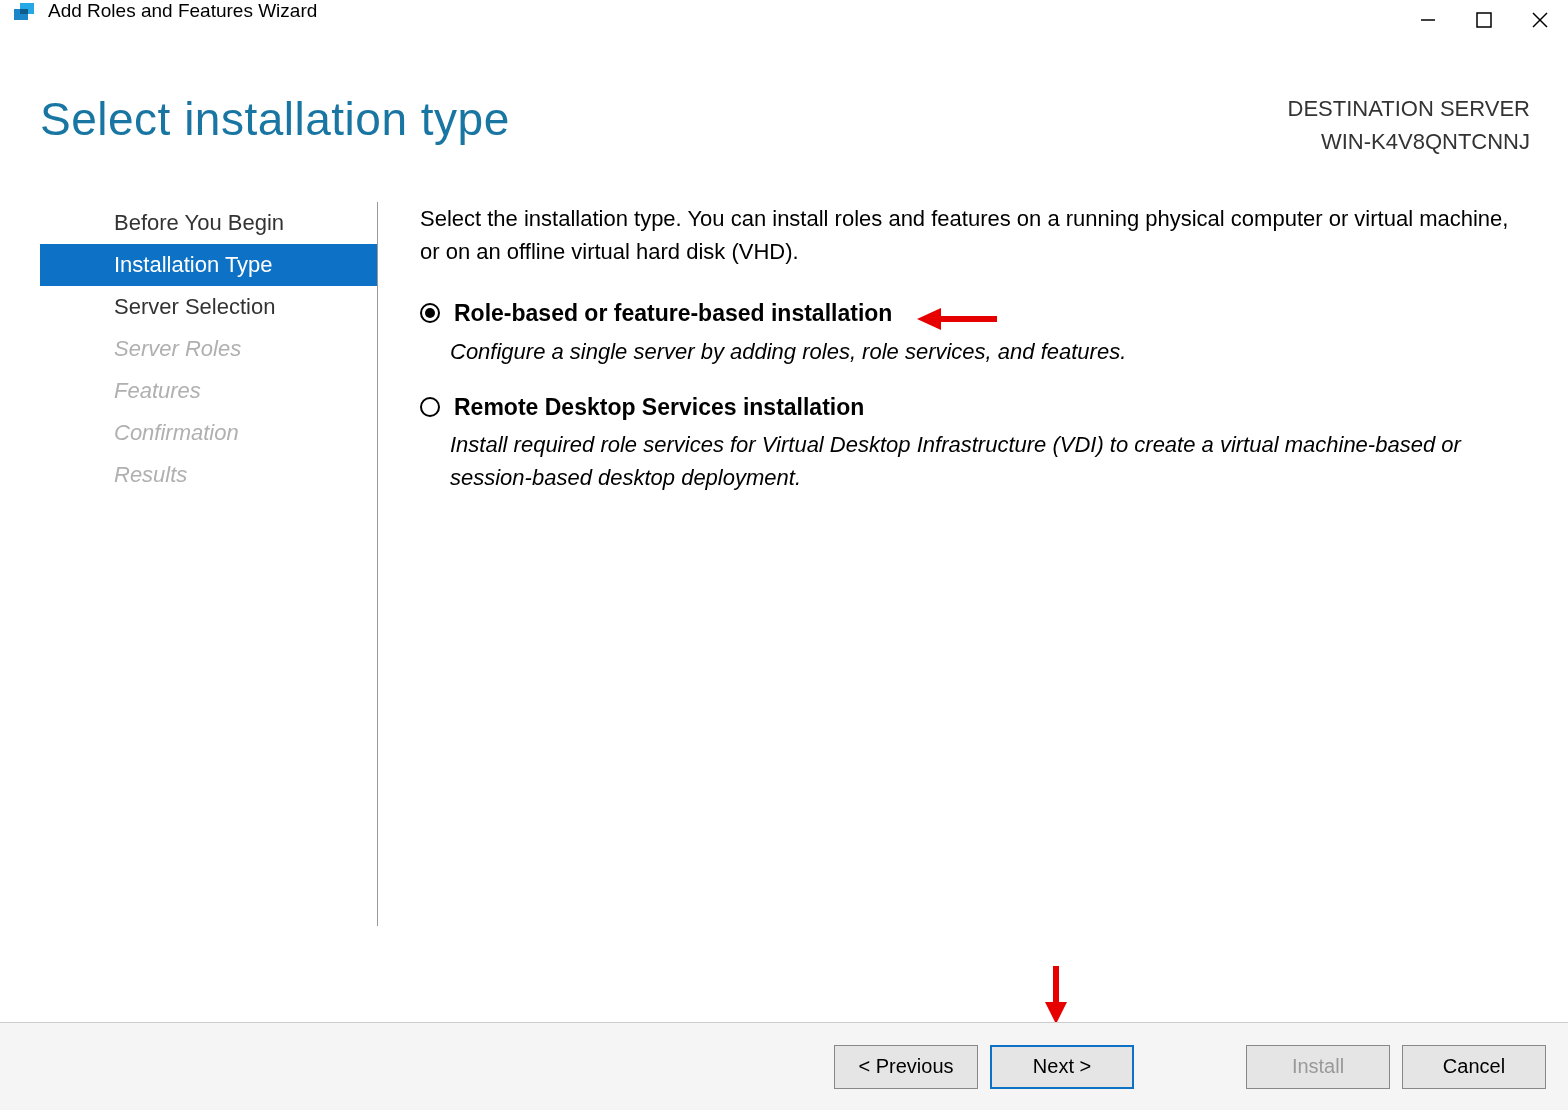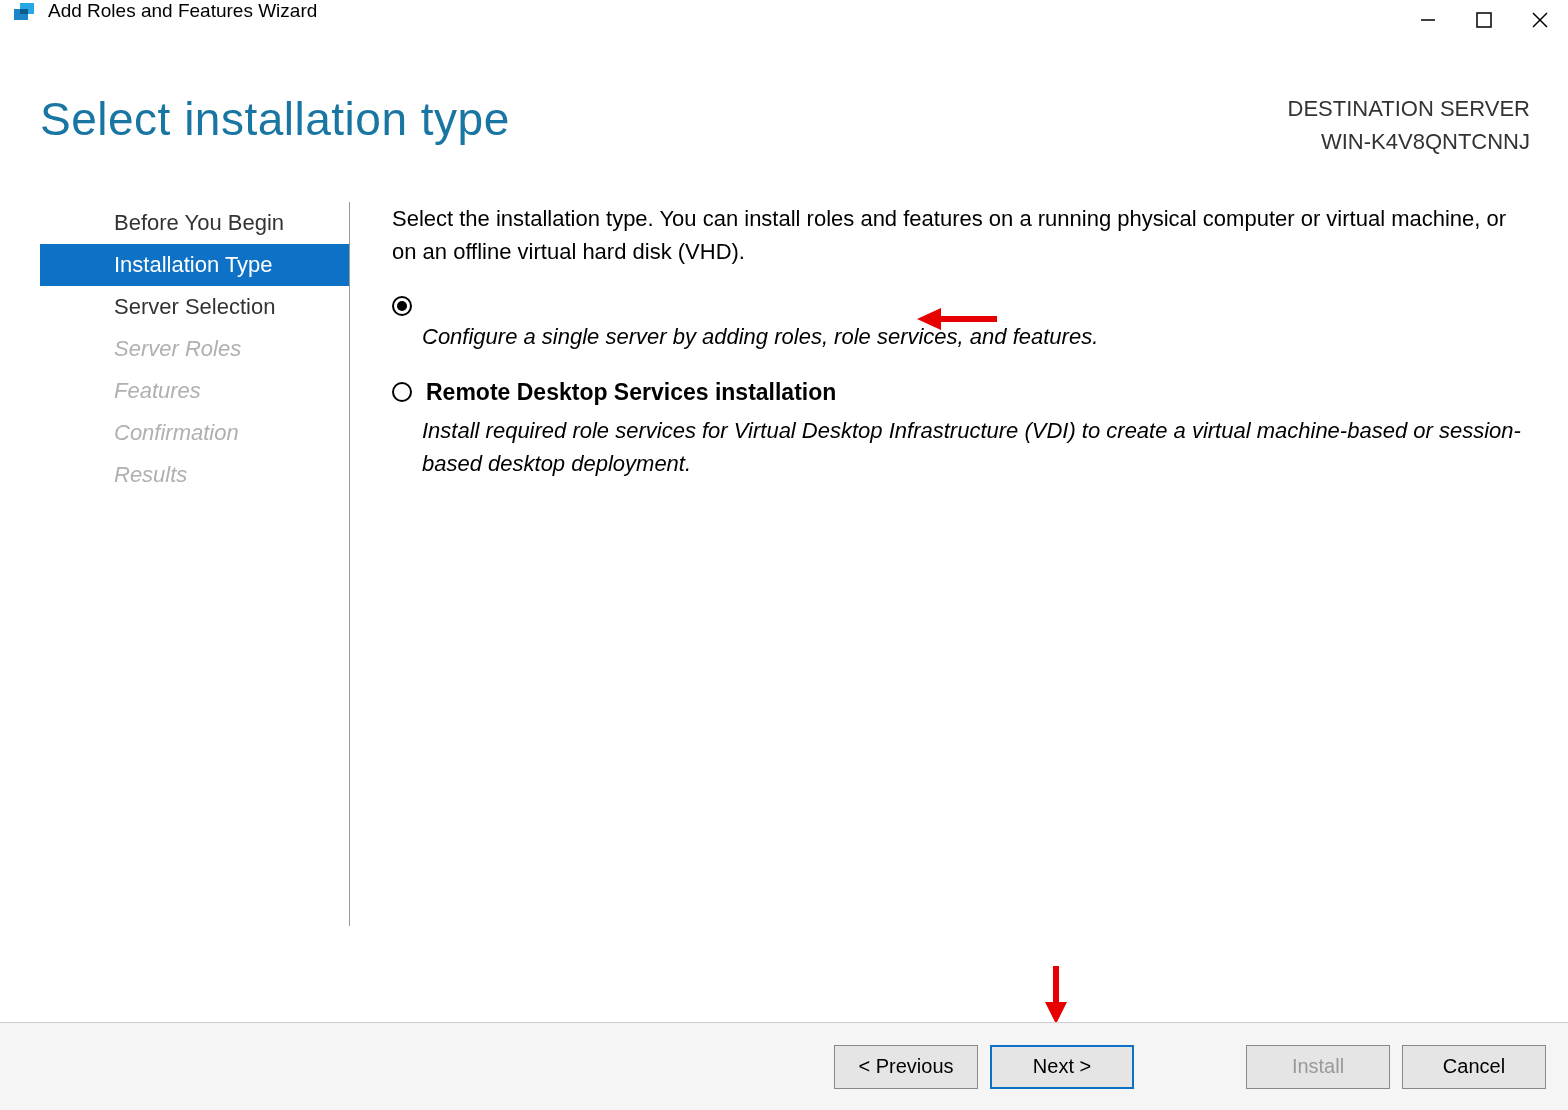--- a/index.html
+++ b/index.html
@@ -74,21 +74,21 @@
       color: #333;
       line-height: 1.5;
     }
     
     .main {
       display: flex;
       margin-top: 44px;
     }
     
     .sidebar {
-      width: 350px;
+      width: 378px;
       border-right: 1px solid #999;
       padding-bottom: 430px;
       flex-shrink: 0;
     }
     .sidebar-item {
       padding: 8px 0 8px 74px;
       font-size: 22px;
       color: #333;
       cursor: pointer;
       margin-left: 40px;
@@ -248,20 +248,21 @@
     <div class="sidebar-item disabled">Confirmation</div>
     <div class="sidebar-item disabled">Results</div>
   </div>
 
   <div class="content">
     <div class="content-intro">Select the installation type. You can install roles and features on a running physical computer or virtual machine, or on an offline virtual hard disk (VHD).</div>
 
     <div class="radio-option">
       <div class="radio-row">
         <div class="radio-circle selected"></div>
+        <div class="radio-label">Role-based or feature-based installation</div>
       </div>
       <div class="radio-desc">Configure a single server by adding roles, role services, and features.</div>
     </div>
 
     <div class="radio-option">
       <div class="radio-row">
         <div class="radio-circle"></div>
         <div class="radio-label">Remote Desktop Services installation</div>
       </div>
       <div class="radio-desc">Install required role services for Virtual Desktop Infrastructure (VDI) to create a virtual machine-based or session-based desktop deployment.</div>

